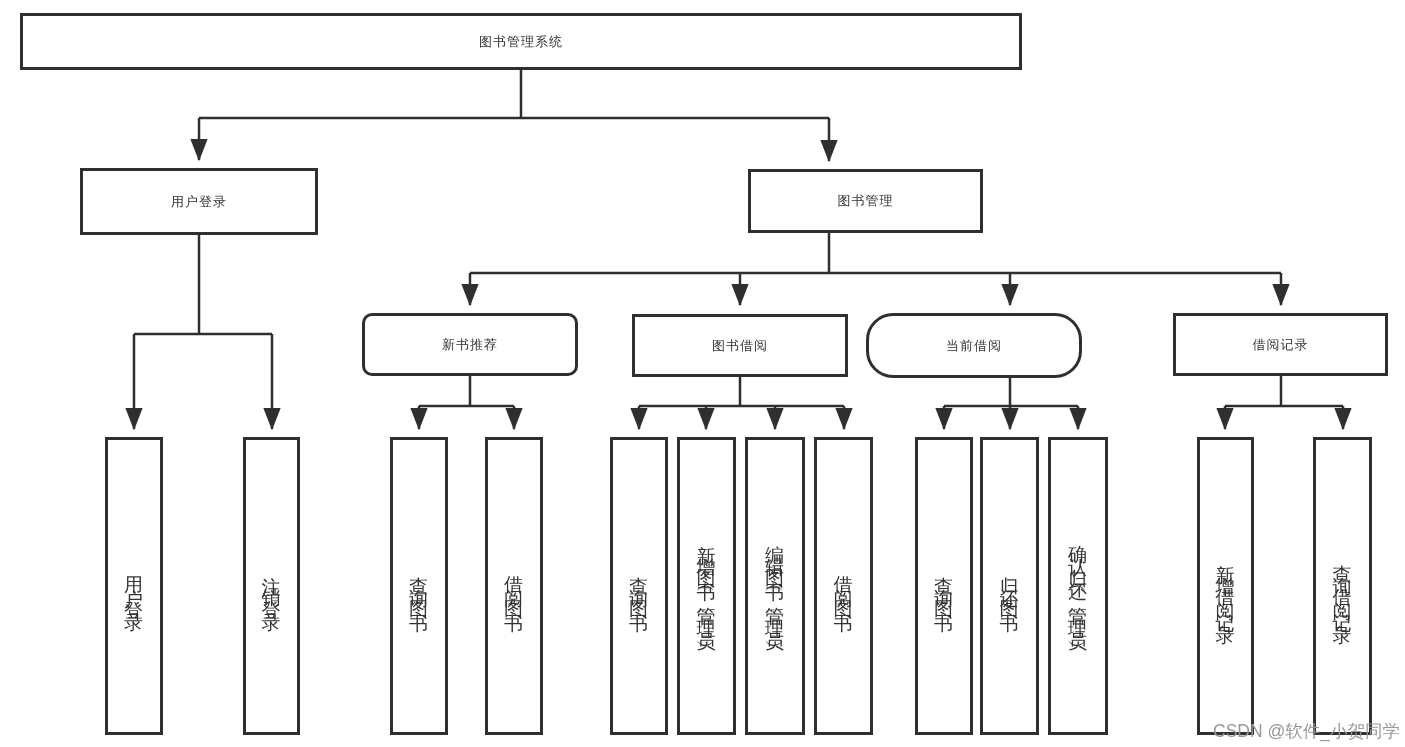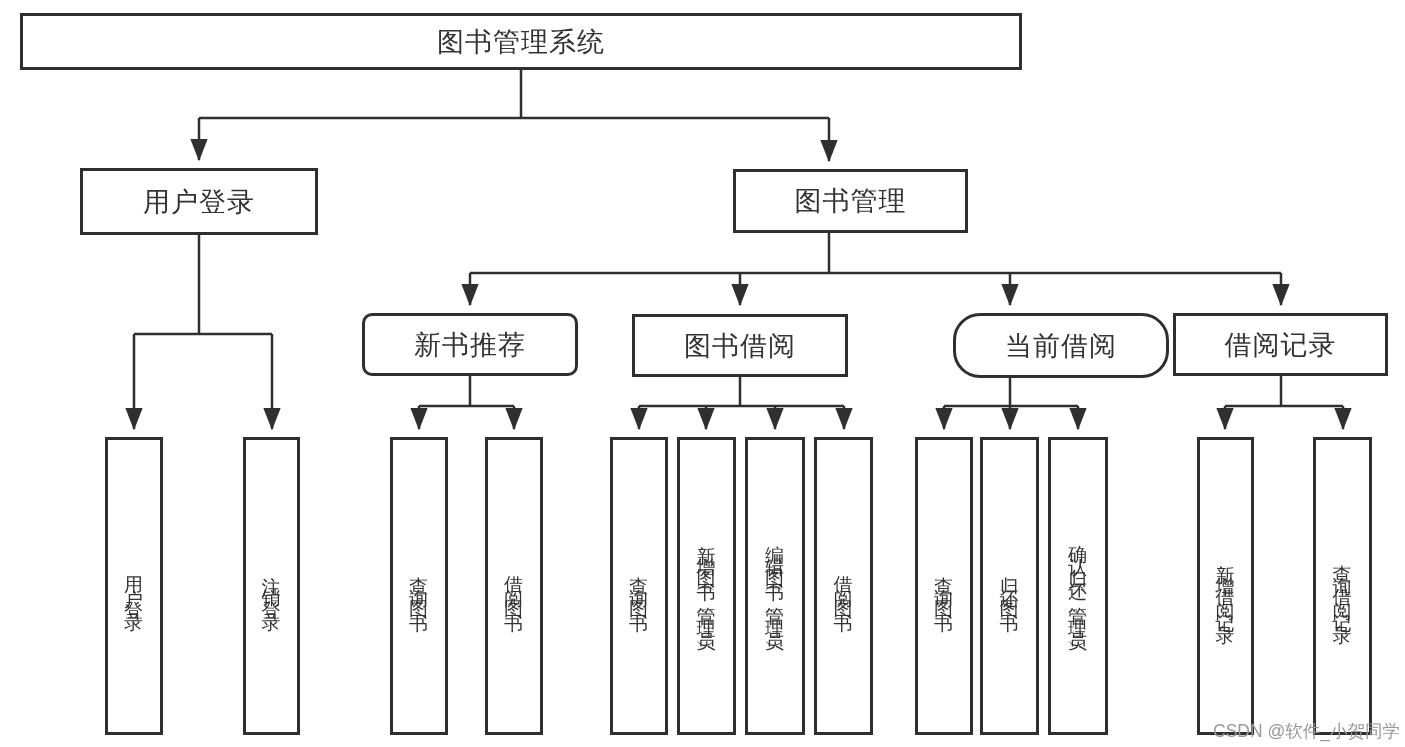--- a/index.html
+++ b/index.html
@@ -28,21 +28,21 @@
     box-sizing: border-box;
     border: 3px solid #2f2f2f;
     background: #ffffff;
     display: flex;
     align-items: center;
     justify-content: center;
     color: #333333;
     z-index: 2;
   }
   .hbox span {
-    font-size: 27px;
+    font-size: 13px;
     letter-spacing: 1px;
     white-space: nowrap;
   }
   .vbox span {
     writing-mode: vertical-rl;
     text-orientation: mixed;
     font-size: 19px;
     letter-spacing: 0.65em;
     line-height: 1;
     white-space: nowrap;
@@ -117,31 +117,31 @@
     </g>
   </svg>
 
   <div class="box hbox" style="left:20px; top:13px; width:1002px; height:57px;">
     <span>图书管理系统</span>
   </div>
 
   <div class="box hbox" style="left:80px; top:168px; width:238px; height:67px;">
     <span>用户登录</span>
   </div>
-  <div class="box hbox" style="left:733px; top:169px; width:235px; height:64px;">
+  <div class="box hbox" style="left:748px; top:169px; width:235px; height:64px;">
     <span>图书管理</span>
   </div>
 
   <div class="box hbox" style="left:362px; top:313px; width:216px; height:63px;border-radius:10px;">
     <span>新书推荐</span>
   </div>
   <div class="box hbox" style="left:632px; top:314px; width:216px; height:63px;">
     <span>图书借阅</span>
   </div>
-  <div class="box hbox" style="left:953px; top:313px; width:216px; height:65px;border-radius:27px;">
+  <div class="box hbox" style="left:866px; top:313px; width:216px; height:65px;border-radius:27px;">
     <span>当前借阅</span>
   </div>
   <div class="box hbox" style="left:1173px; top:313px; width:215px; height:63px;">
     <span>借阅记录</span>
   </div>
 
   <div class="box vbox" style="left:105px; top:437px; width:58px; height:298px;">
     <span>用户登录</span>
   </div>
   <div class="box vbox" style="left:243px; top:437px; width:57px; height:298px;">

